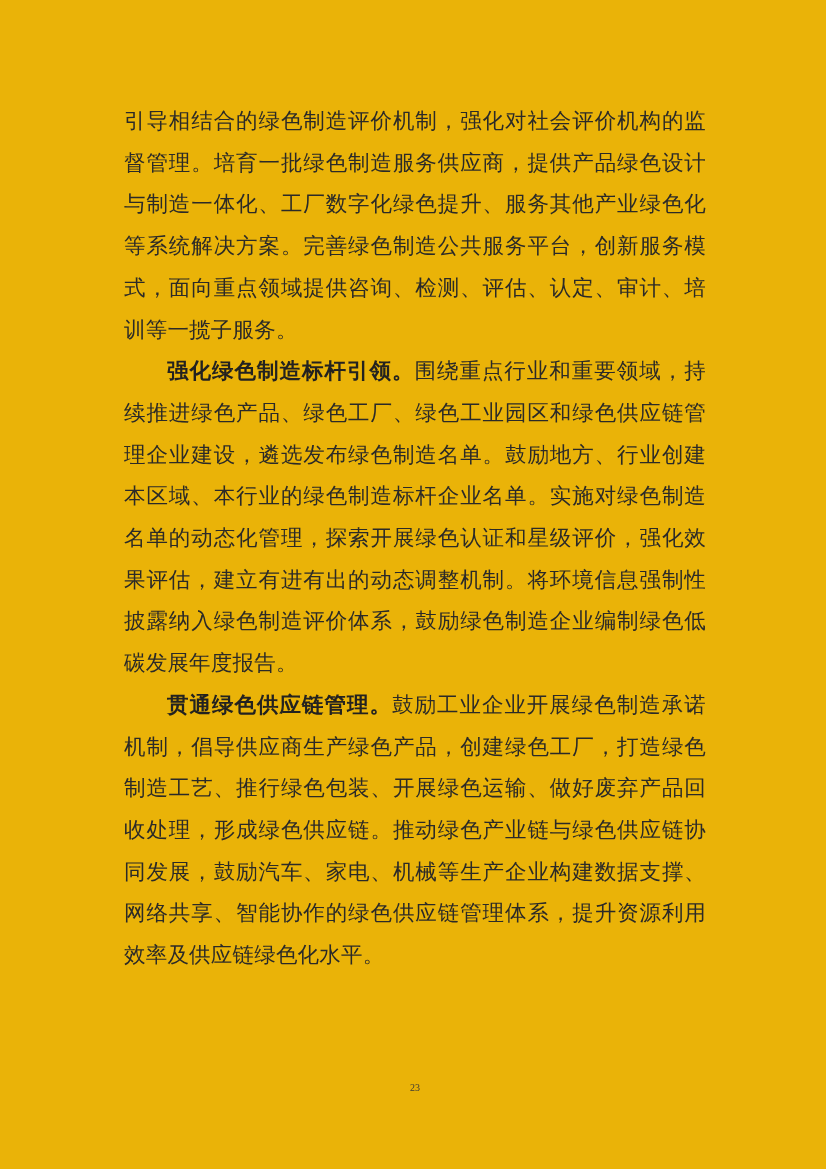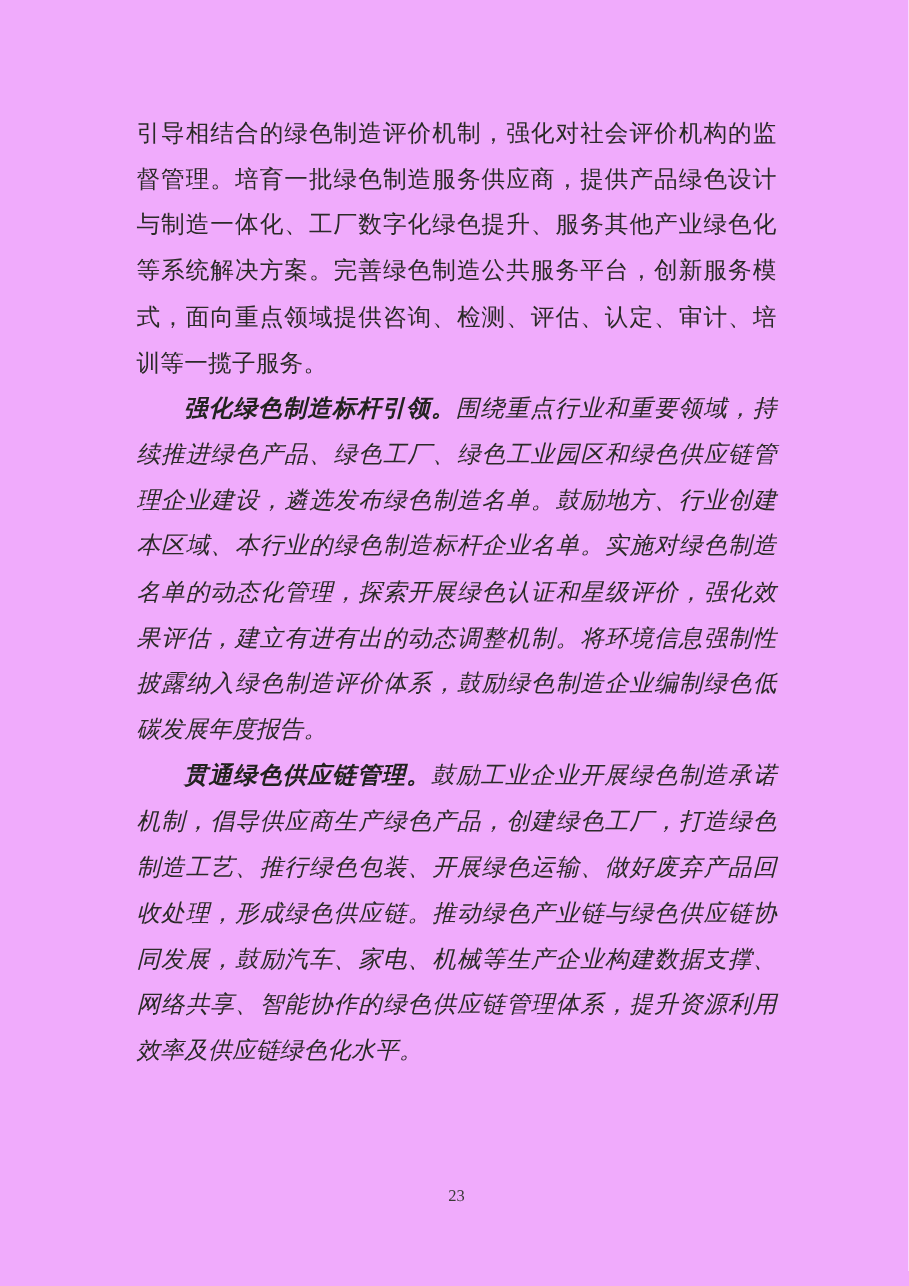--- a/index.html
+++ b/index.html
@@ -5,54 +5,53 @@
   html, body {
     margin: 0;
     padding: 0;
     background: #ffffff;
     font-family: "Liberation Serif", "DejaVu Serif", serif;
   }
   .page {
     position: relative;
     width: 826px;
     height: 1169px;
-    background: #f0abfc;
+    background: #eab308;
     overflow: hidden;
   }
   .text-block {
     position: absolute;
     left: 124px;
     top: 101px;
     width: 582px;
     color: #2b2a28;
     font-size: 21.5px;
     line-height: 41.7px;
     text-align: justify;
     text-justify: inter-ideograph;
     letter-spacing: 0.2px;
   }
   .para {
     margin: 0;
     padding: 0;
   }
   .para.indent {
     text-indent: 2em;
-    font-style: italic;
   }
   .para .lead {
     font-weight: bold;
     color: #232220;
   }
   .page-footer {
     position: absolute;
     left: 124px;
     top: 1078px;
     width: 582px;
     text-align: center;
-    font-size: 15px;
+    font-size: 10px;
     color: #3a3936;
     line-height: 20px;
   }
 </style>
 </head>
 <body>
 
 <div class="page">
 
   <div class="text-block">

